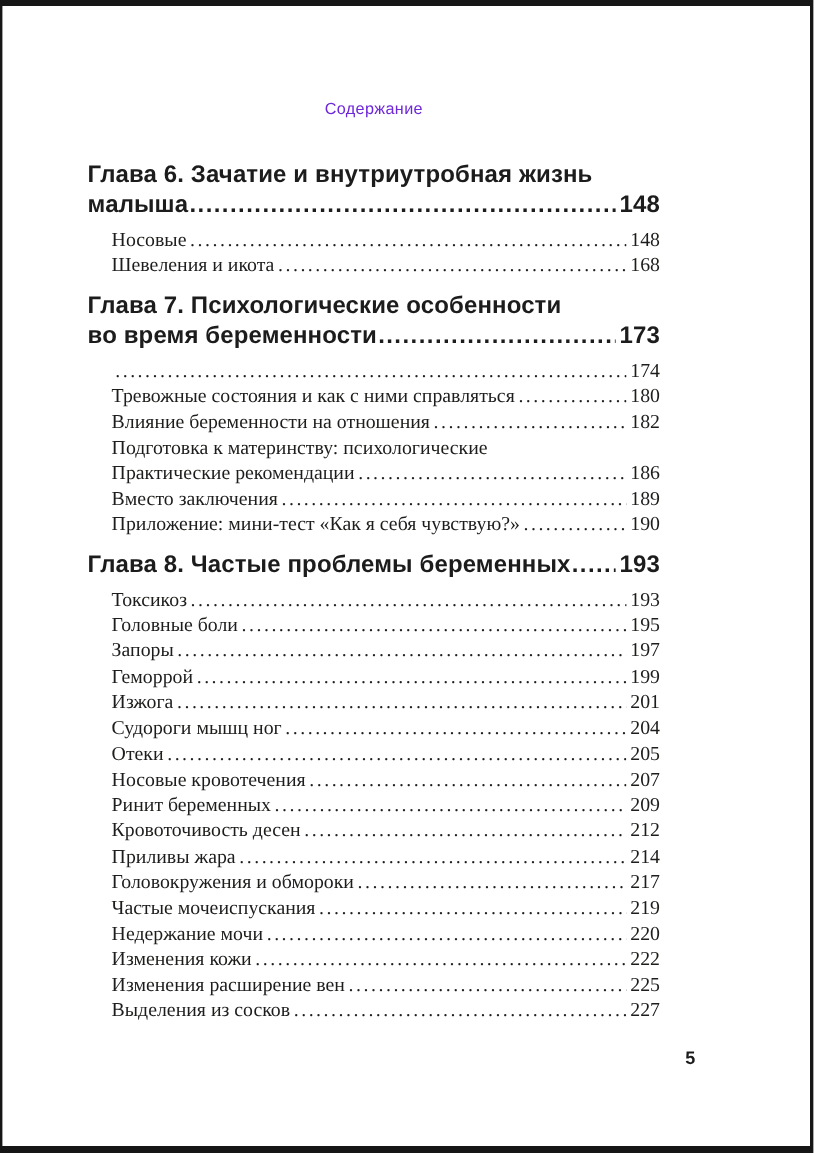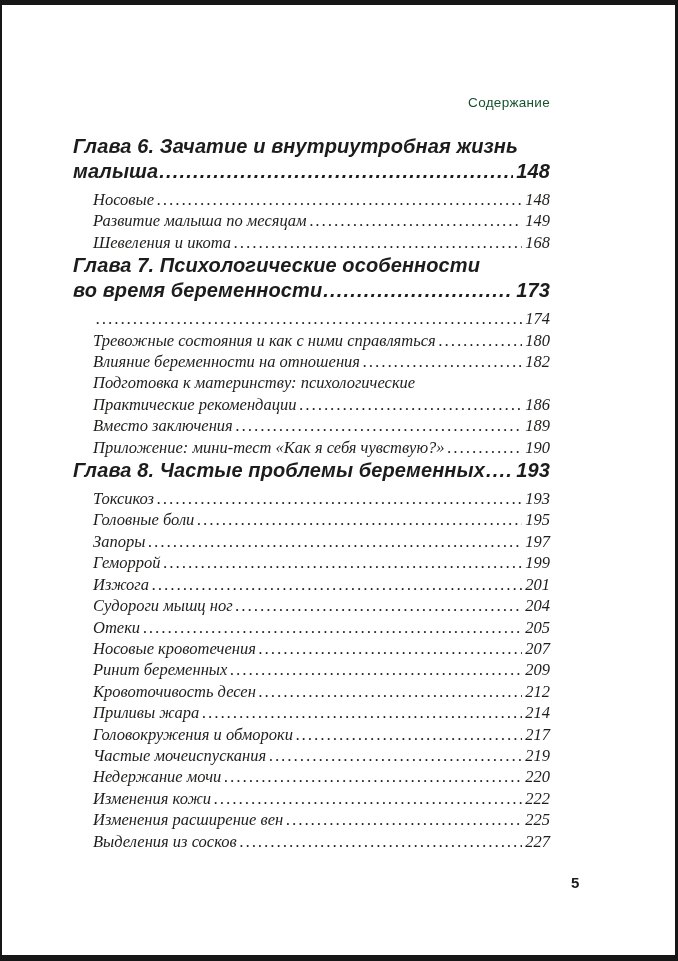--- a/index.html
+++ b/index.html
@@ -14,35 +14,33 @@
     border-width: 5px 3px 6px 2px;
     font-family: "Liberation Serif", serif;
     color: #1d1d1b;
     overflow: hidden;
   }
   .running-header {
     position: absolute;
     top: 78px;
     left: 71px;
     width: 477px;
-    text-align: right;
+    text-align: center;
     font-family: "Liberation Sans", sans-serif;
     font-size: 13.5px;
     letter-spacing: 0.3px;
-    color: #14532d;
-    margin-top: 12px;
+    color: #6d28d9;
   }
   .toc {
     position: absolute;
     top: 129px;
     left: 71px;
     width: 477px;
-    font-style: italic;
-  }
-  .chapter + .chapter { margin-top: 0; }
+  }
+  .chapter + .chapter { margin-top: 11px; }
   .chapter-heading {
     font-family: "Liberation Sans", sans-serif;
     font-weight: bold;
     font-size: 20px;
     line-height: 25px;
     color: #1c1c1c;
     margin-bottom: 5px;
     letter-spacing: 0.1px;
   }
   .items { list-style: none; padding-left: 20px; }
@@ -96,28 +94,20 @@
     <ul class="items">
   <li class="toc-entry">
     <span class="pre-lines"></span>
     <span class="row">
       <span class="t">Носовые</span>
       <span class="leader"></span>
       <span class="p">148</span>
     </span>
   </li>
 
-  <li class="toc-entry">
-    <span class="pre-lines"></span>
-    <span class="row">
-      <span class="t">Развитие малыша по месяцам</span>
-      <span class="leader"></span>
-      <span class="p">149</span>
-    </span>
-  </li>
 
   <li class="toc-entry">
     <span class="pre-lines"></span>
     <span class="row">
       <span class="t">Шевеления и икота</span>
       <span class="leader"></span>
       <span class="p">168</span>
     </span>
   </li>
 </ul>

